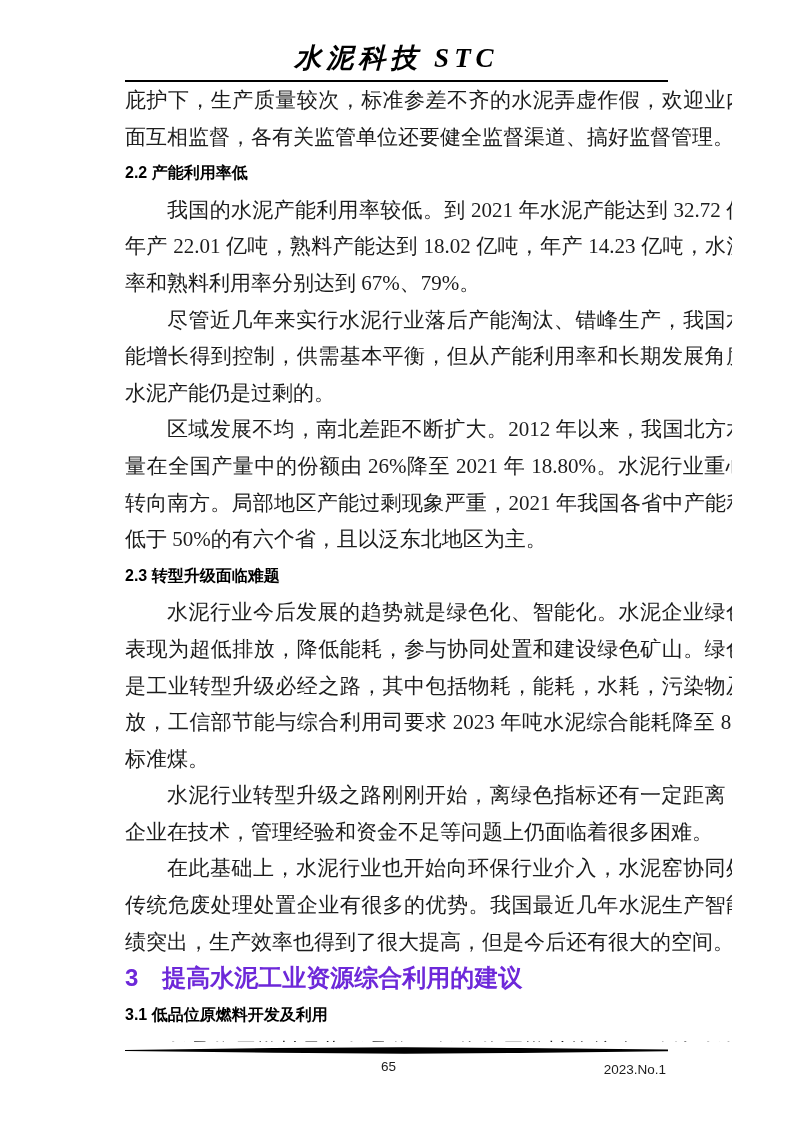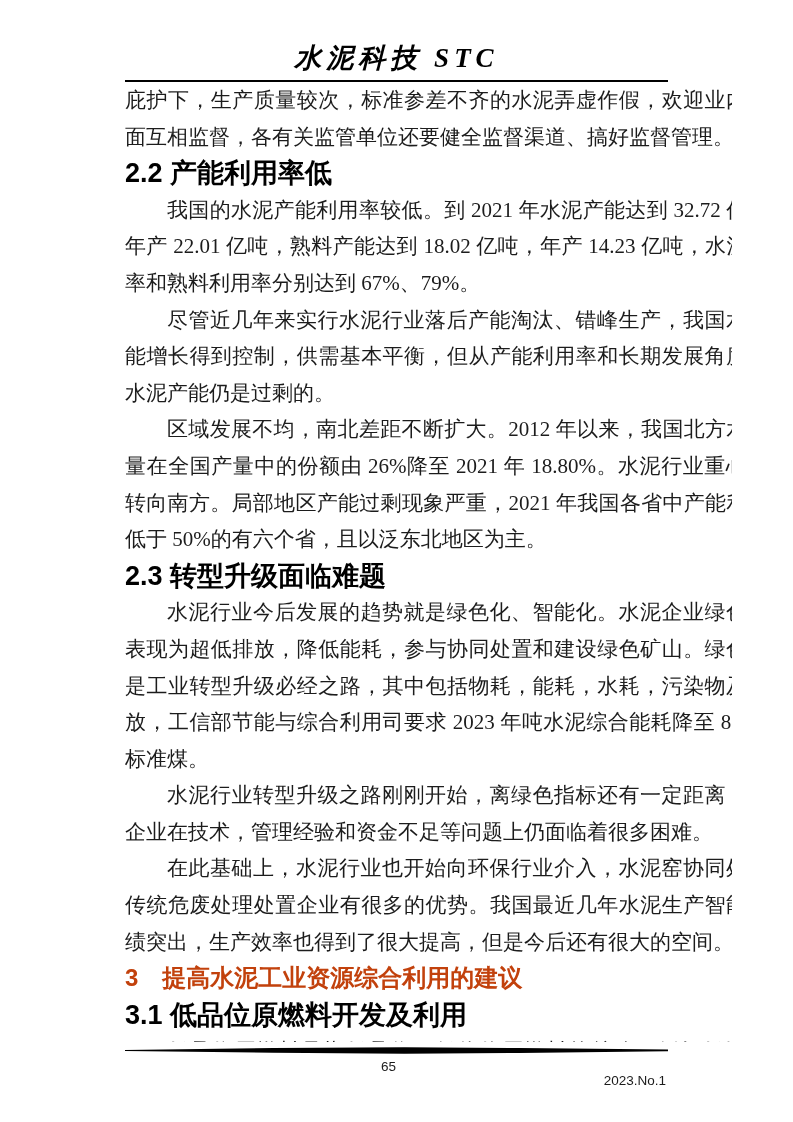--- a/index.html
+++ b/index.html
@@ -46,34 +46,34 @@
     text-align: justify;
   }
   .content p {
     margin: 0;
     text-indent: 2em;
   }
   .content p.no-indent { text-indent: 0; }
   .h-sub {
     margin: 0;
     font-family: "Liberation Sans", "DejaVu Sans", sans-serif;
-    font-size: 27px;
+    font-size: 16px;
     line-height: 36.6px;
     font-weight: bold;
     color: #000000;
     text-align: left;
     white-space: pre-wrap;
   }
   .h-main {
     margin: 0;
     font-family: "Liberation Sans", "DejaVu Sans", sans-serif;
     font-size: 24px;
     line-height: 36.6px;
     font-weight: bold;
-    color: #c2410c;
+    color: #6d28d9;
     text-align: left;
     white-space: pre-wrap;
   }
 
   
   .footer {
     position: absolute;
     left: 64px;
     right: 64px;
     top: 1047px;
@@ -88,21 +88,21 @@
     line-height: 18px;
     color: #1c1c1c;
   }
   .page-number {
     position: absolute;
     left: 0; right: 16px; top: 0;
     text-align: center;
   }
   .issue-number {
     position: absolute;
-    right: 2px; top: 14px;
+    right: 2px; top: 3px;
     text-align: right;
     margin-left: 43px;
   }
 </style>
 </head>
 <body>
 
 <div class="page">
 
   <div class="header-title">水泥科技 STC</div>

